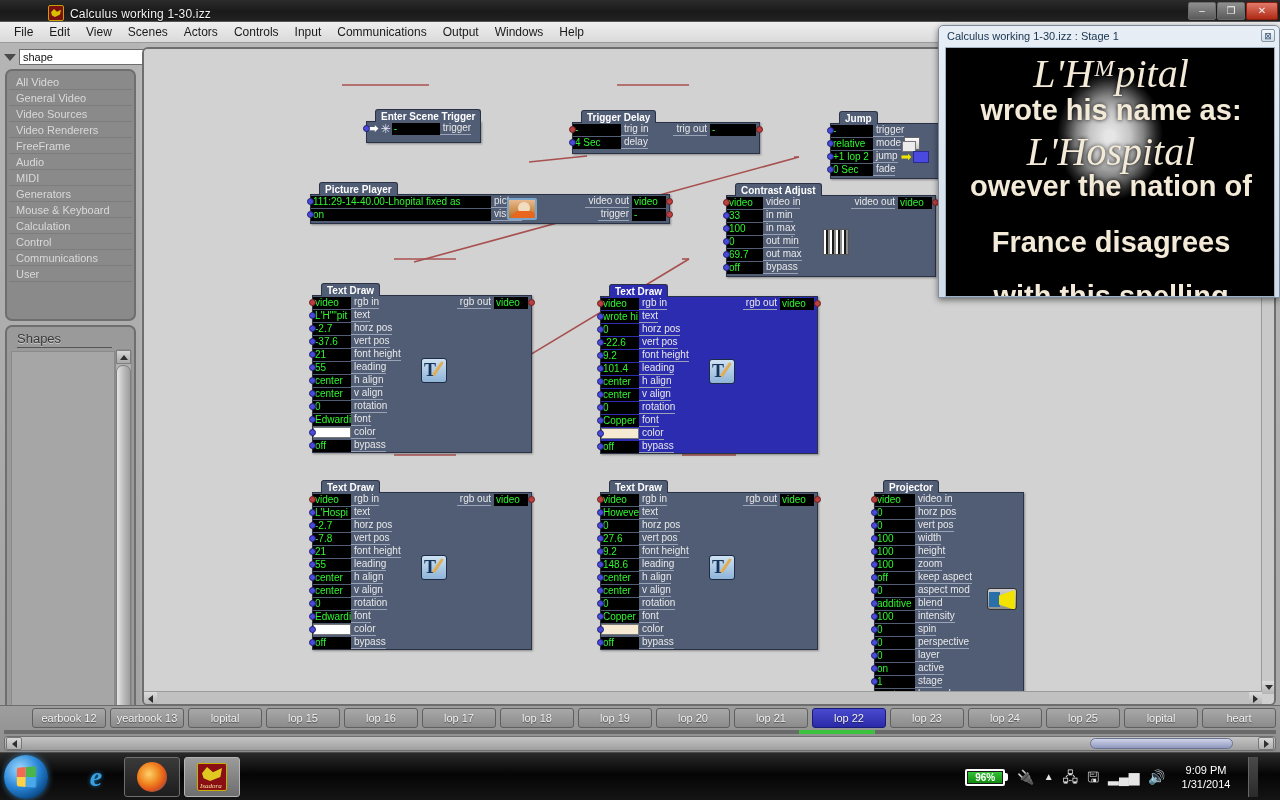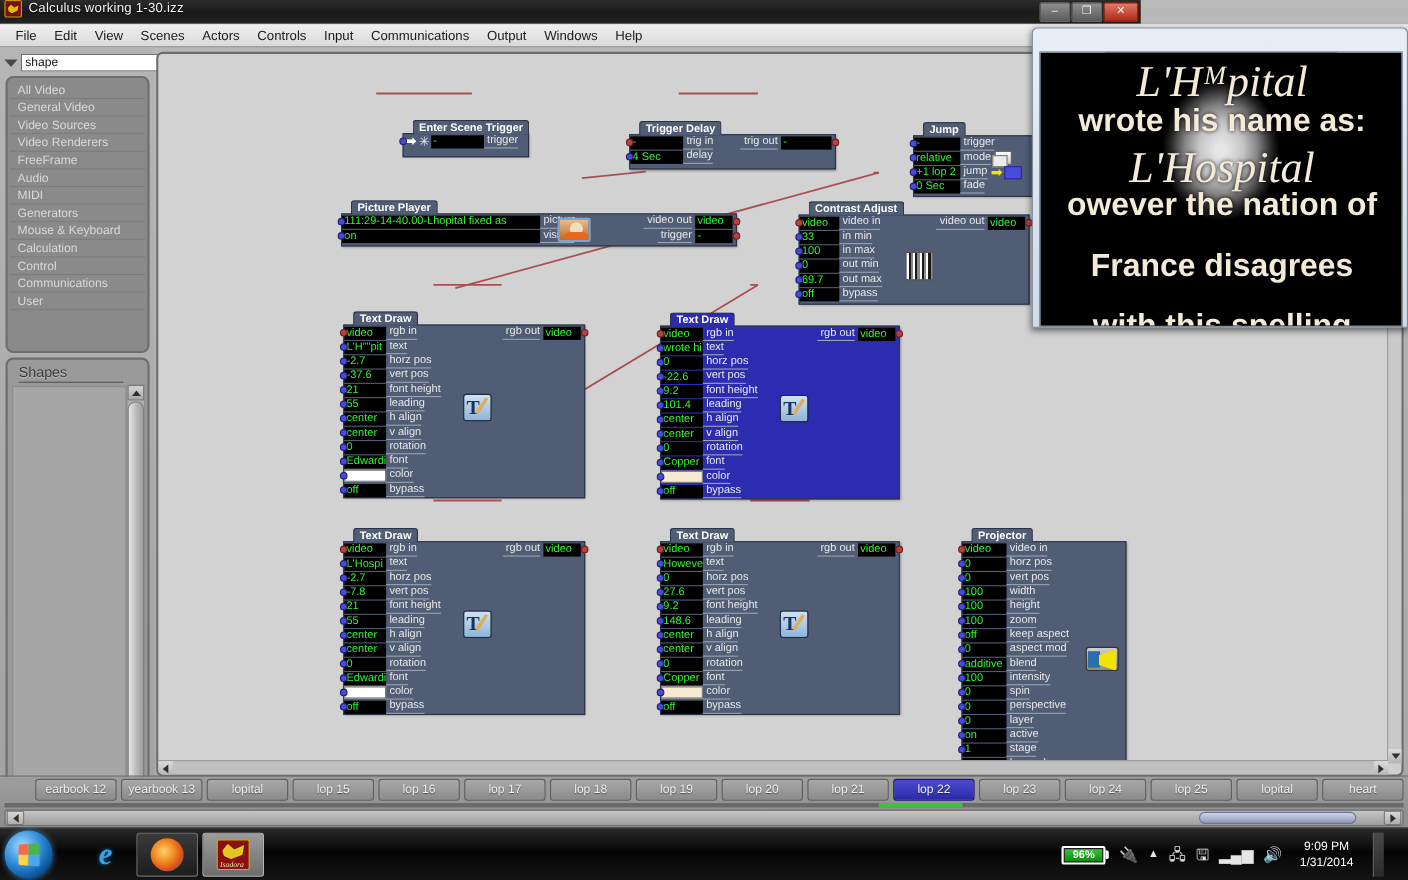--- a/index.html
+++ b/index.html
@@ -10,24 +10,24 @@
     background:#3b3b3b;
     position:relative;
   }
 
   
   #app-window{
     position:absolute; left:0; top:0; width:1280px; height:752px;
     background: linear-gradient(#b9b9b9,#a7a7a7);
   }
   #titlebar{
-    position:absolute; left:0; top:0; width:1037px; height:22px;
+    position:absolute; left:0; top:0; width:1280px; height:22px;
     background: linear-gradient(#2b2b2b,#1a1a1a 55%, #222);
     border-bottom:1px solid #555;
-    display:flex; align-items:flex-start;
+    display:flex; align-items:flex-end;padding-left:44px;
   }
   #titlebar .app-icon{
     width:16px;height:16px;margin-left:4px;margin-right:6px;
     background:#7a1010;border:1px solid #c7a000;border-radius:2px;
     position:relative;overflow:hidden;
   }
   #titlebar .app-icon:after{
     content:"";position:absolute;left:2px;top:3px;width:10px;height:8px;
     background:#d8c000; clip-path:polygon(0 40%,30% 0,60% 35%,100% 10%,90% 70%,40% 100%,10% 80%);
   }
@@ -965,20 +965,24 @@
         </div>
       <div id="tab-hthumb"></div>
       <div class="hbtn" style="right:1px;">
           <div class="arrow-rt"></div>
         </div>
     </div>
   </div>
 </div>
 
 <div id="stage-window">
+  <div id="stage-title">
+    <span>Calculus working 1-30.izz : Stage 1</span>
+    <span id="stage-close">⊠</span>
+  </div>
   <div id="stage-canvas">
     <div id="stage-portrait"></div>
   <div class="st-line st-script" style="top: 2px; font-size: 40px;">L'Hᴹpital</div>
       <div class="st-line st-script" style="top: 80px; font-size: 40px;">L'Hospital</div>
       <div class="st-line st-sans" style="top: 46px; font-size: 29px;">wrote his name as:</div>
       <div class="st-line st-sans" style="top: 122px; font-size: 29px;">owever the nation of</div>
       <div class="st-line st-sans" style="top: 178px; font-size: 29px;">France disagrees</div>
       <div class="st-line st-sans" style="top: 232px; font-size: 29px;">with this spelling</div>
     </div>
 </div>

